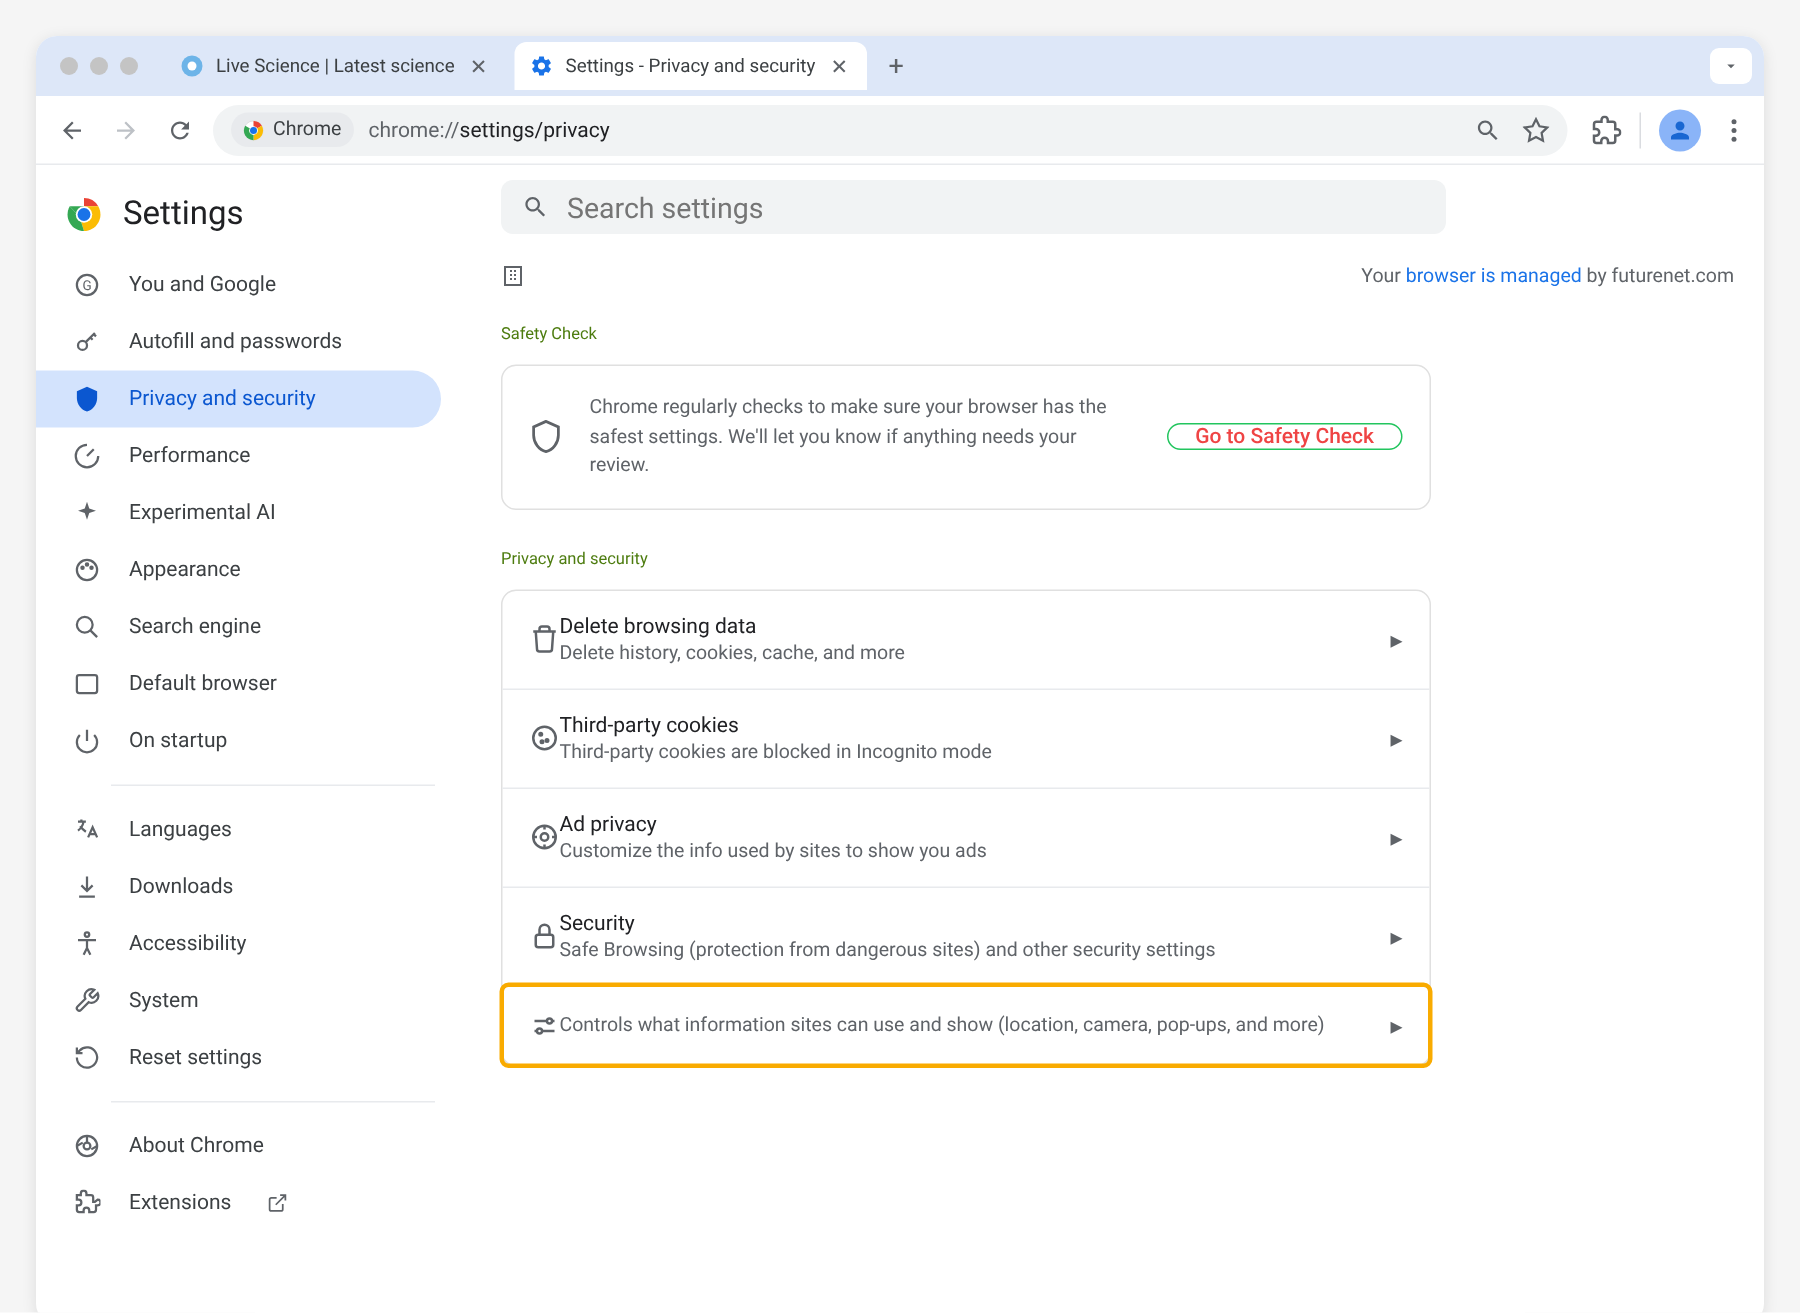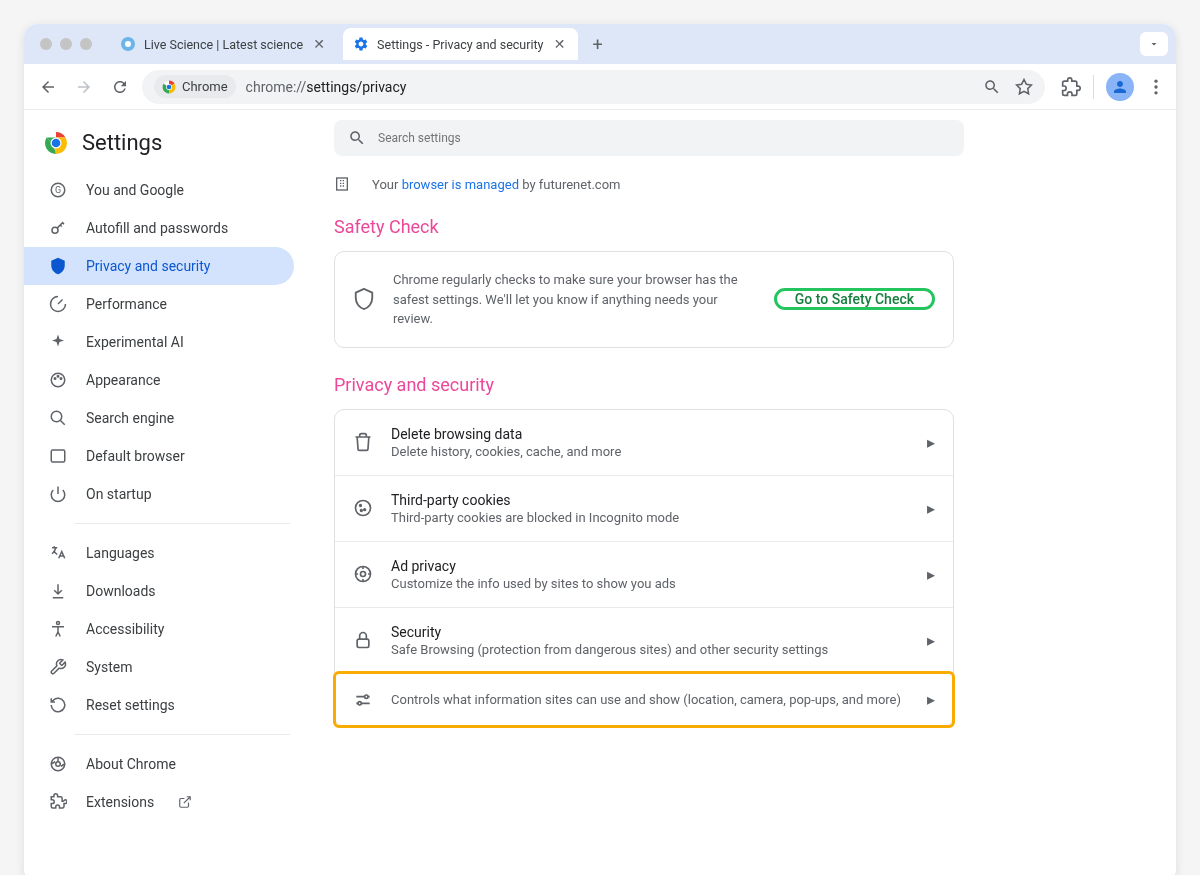--- a/index.html
+++ b/index.html
@@ -36,32 +36,32 @@
     .chrome-logo { width: 24px; height: 24px; }
     .settings-title { font-size: 22px; color: #202124; font-weight: 400; }
     .sidebar-item { display: flex; align-items: center; gap: 18px; padding: 10px 24px; font-size: 14px; color: #3c4043; cursor: pointer; border-radius: 0 20px 20px 0; margin-right: 20px; }
     .sidebar-item.active { background: #d3e3fd; color: #0b57d0; }
     .sidebar-item .icon { width: 20px; display: flex; justify-content: center; font-size: 16px; }
     .sidebar-divider { height: 1px; background: #e8eaed; margin: 10px 24px 10px 50px; }
     .external-icon { margin-left: 6px; }
     
     .main-content { flex: 1; padding: 10px 20px; overflow-y: auto; }
     .search-settings { width: 630px; height: 36px; background: #f1f3f4; border-radius: 8px; display: flex; align-items: center; padding: 0 14px; gap: 12px; margin-bottom: 20px; }
-    .search-settings input { border: none; background: transparent; outline: none; font-size: 12px; flex: 1; }
-    
-    .managed-notice { display: flex; align-items: center; justify-content: flex-start; gap: 22px; font-size: 13px; color: #5f6368; margin-bottom: 24px; }
+    .search-settings input { border: none; background: transparent; outline: none; font-size: 19px; flex: 1; }
+    
+    .managed-notice { display: flex; align-items: center; justify-content: space-between; gap: 22px; font-size: 13px; color: #5f6368; margin-bottom: 24px; }
     .managed-notice a { color: #1a73e8; text-decoration: none; }
     
-    .section-title { font-size: 18px; color: #ec4899; margin-bottom: 14px; }
+    .section-title { font-size: 11px; color: #4d7c0f; margin-bottom: 14px; }
     .card { border: 1px solid #e0e0e0; border-radius: 10px; max-width: 620px; margin-bottom: 26px; }
     .safety-card { display: flex; align-items: center; padding: 18px; gap: 18px; }
     .safety-text { flex: 1; font-size: 13px; color: #5f6368; line-height: 1.5; }
-    .safety-btn { padding: 0 18px; border: 3px solid #22c55e; border-radius: 18px; background: #fff; color: #15803d; font-size: 14px; cursor: pointer; font-weight: 500; }
-    
-    .settings-row { display: flex; align-items: center; padding: 16px 18px; gap: 18px; cursor: pointer; border-top: 1px solid #e8eaed; }
+    .safety-btn { padding: 0 18px; border: 1px solid #22c55e; border-radius: 18px; background: #fff; color: #ef4444; font-size: 14px; cursor: pointer; font-weight: 500; }
+    
+    .settings-row { display: flex; align-items: center; padding: 16px 18px; cursor: pointer; border-top: 1px solid #e8eaed; }
     .settings-row:first-child { border-top: none; }
     .settings-row.highlighted { outline: 3px solid #f9ab00; outline-offset: -1px; border-radius: 4px; }
     .row-icon { width: 20px; height: 20px; color: #5f6368; display: flex; align-items: center; justify-content: center; }
     .row-text { flex: 1; }
     .row-title { font-size: 14px; color: #202124; margin-bottom: 2px; }
     .row-subtitle { font-size: 13px; color: #5f6368; }
     .chevron { color: #5f6368; font-size: 16px; }
     svg { display: block; }
   </style>
 </head>

